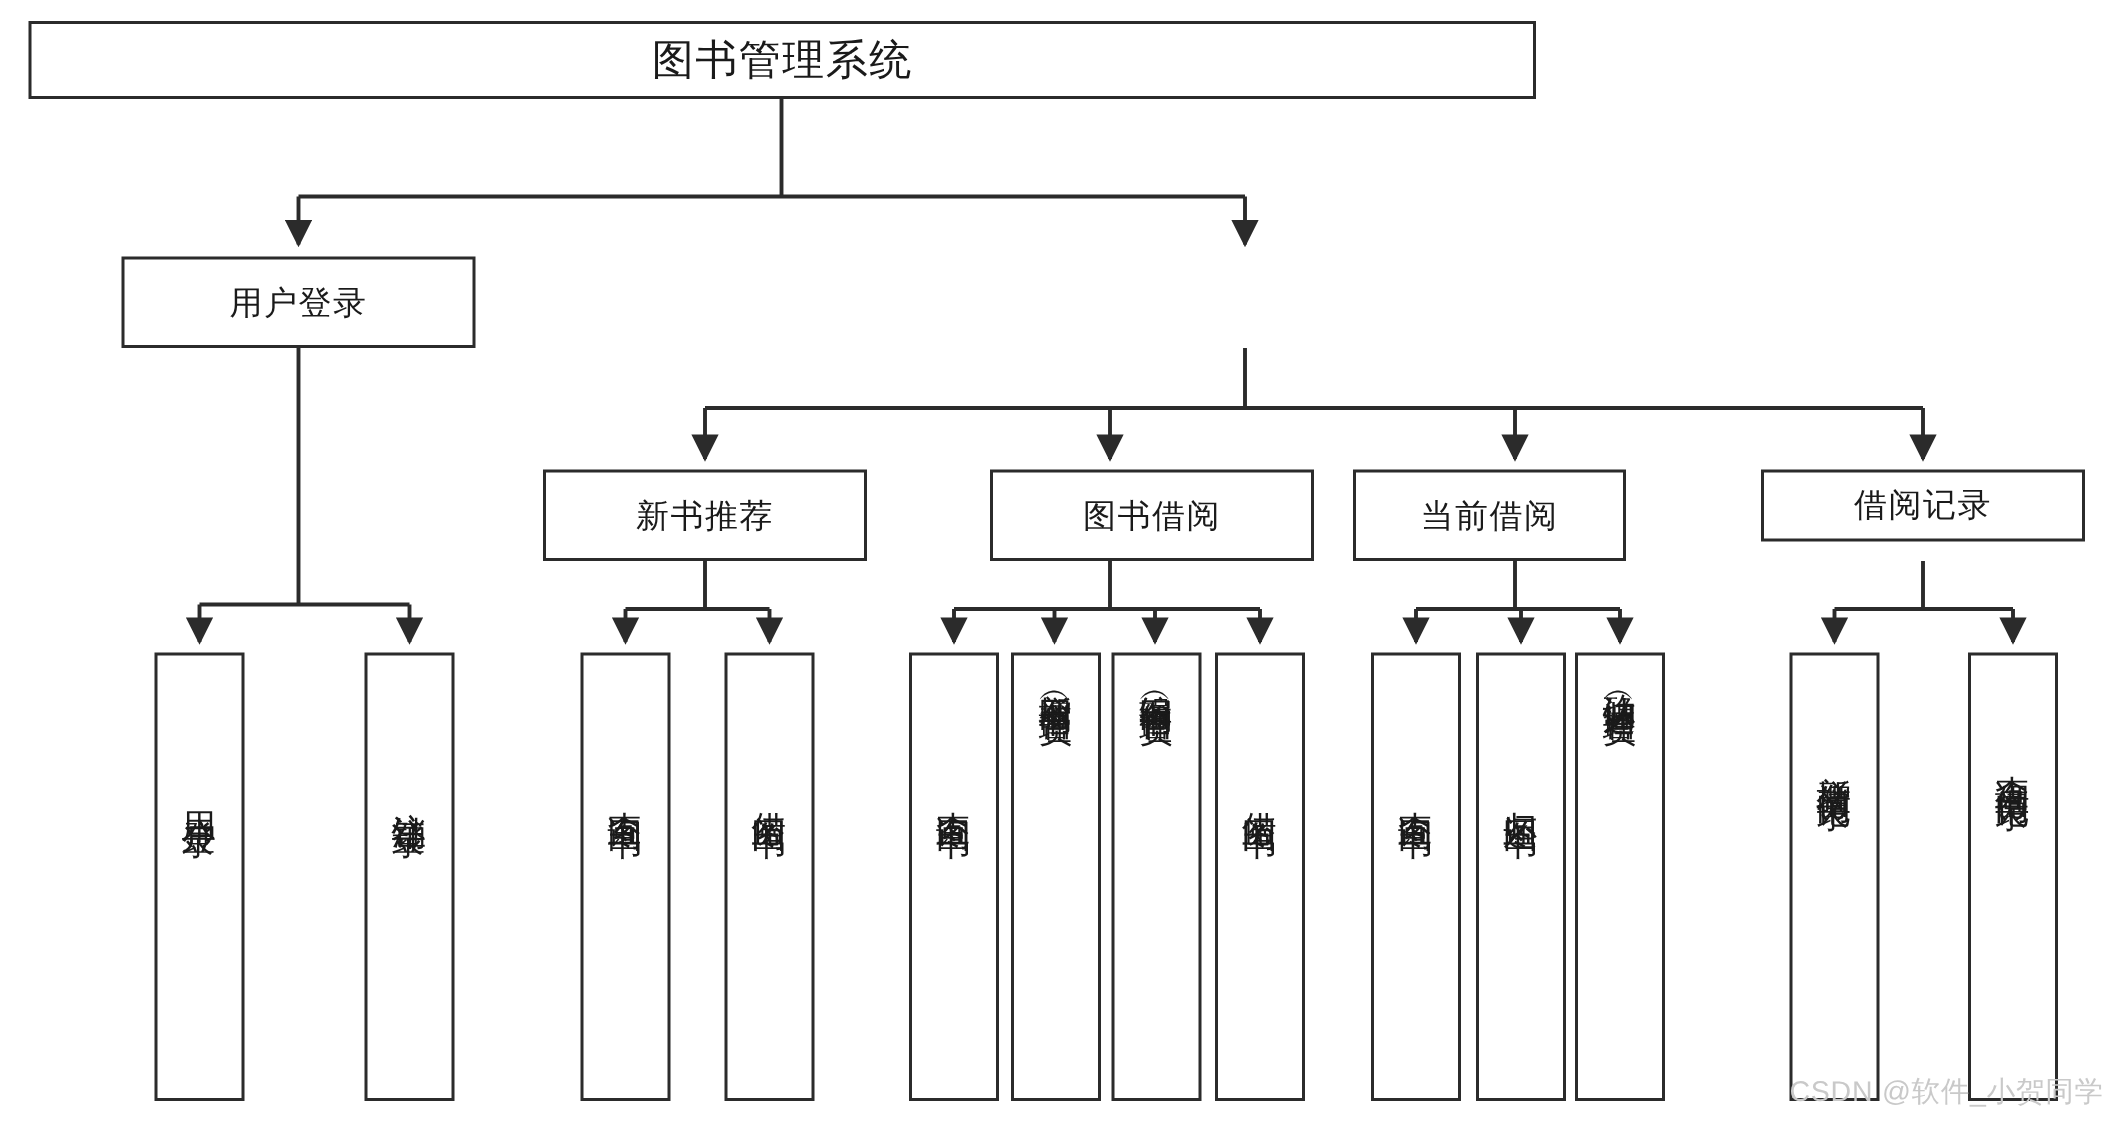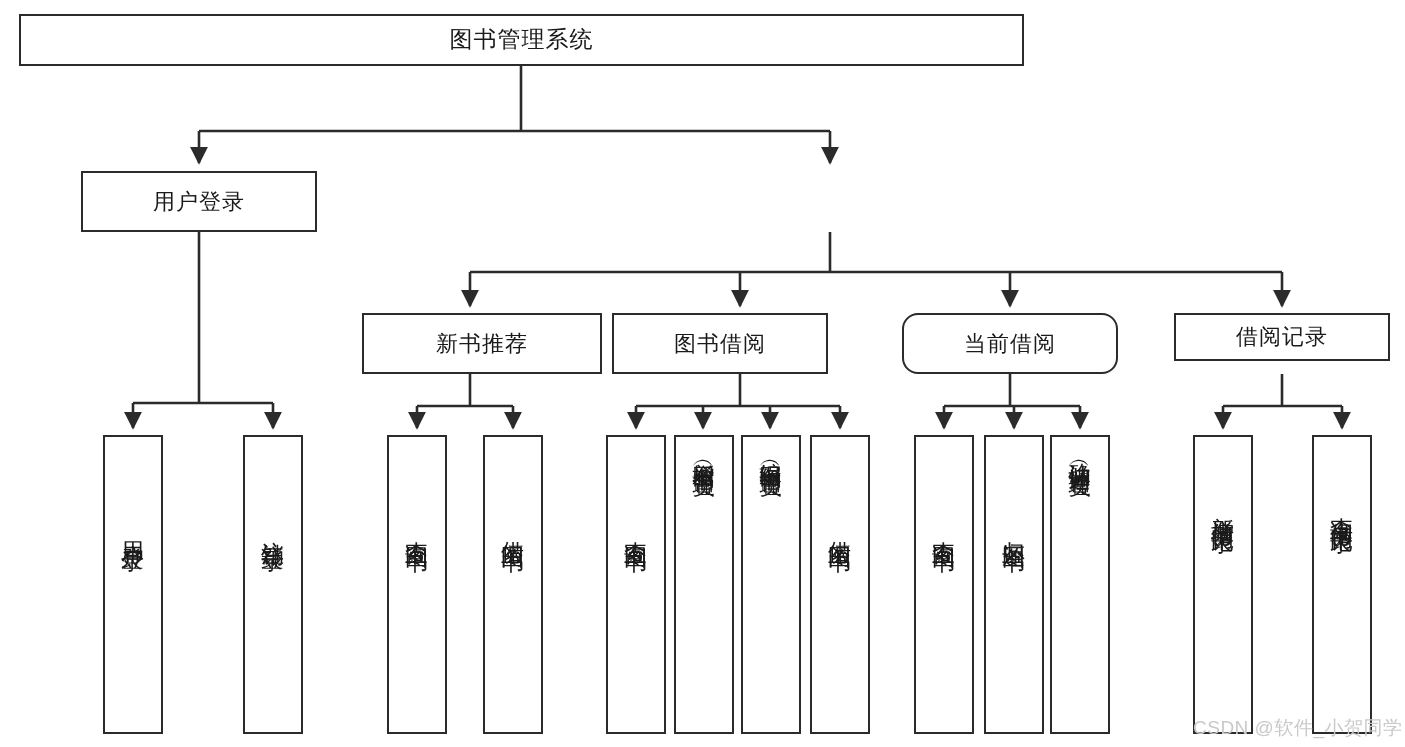--- a/index.html
+++ b/index.html
@@ -4,21 +4,21 @@
 <style>
   html,body{margin:0;padding:0;background:#ffffff;}
   body{width:1405px;height:747px;overflow:hidden;
        font-family:"Liberation Sans","DejaVu Sans",sans-serif;}
   #stage{position:relative;width:1405px;height:747px;background:#fff;}
   svg.wires{position:absolute;left:0;top:0;width:1405px;height:747px;pointer-events:none;}
   .node{position:absolute;box-sizing:border-box;border:2px solid #2b2b2b;background:#ffffff;
         display:flex;align-items:center;justify-content:center;color:#1a1a1a;}
   .node .lbl{display:block;text-align:center;line-height:1.18;}
   .h-node .lbl{font-size:22px;letter-spacing:1px;}
-  .root .lbl{font-size:23px;letter-spacing:1px;}
+  .root .lbl{font-size:28px;letter-spacing:1px;}
   .v-node{align-items:flex-start;padding-top:2px;}
   .v-node .lbl{writing-mode:vertical-rl;text-orientation:upright;font-size:23px;
                letter-spacing:3px;line-height:1.05;margin:0 auto;}
   .v-node.tall .lbl{font-size:22px;letter-spacing:2px;}
   .v-node.mid .lbl{margin-top:84px;}
   .v-node.mid3 .lbl{margin-top:60px;}
   .v-node.topalign .lbl{margin-top:6px;}
   .watermark{position:absolute;color:#c9c9c9;font-size:19px;white-space:nowrap;
              letter-spacing:0.5px;}
 </style>
@@ -78,27 +78,27 @@
   </svg>
 
   <div class="node root h-node" style="left:19px;top:14px;width:1005px;height:52px;">
     <span class="lbl">图书管理系统</span>
   </div>
 
   <div class="node h-node" style="left:81px;top:171px;width:236px;height:61px;">
     <span class="lbl">用户登录</span>
   </div>
 
-  <div class="node h-node" style="left:362px;top:313px;width:240px;height:61px;">
+  <div class="node h-node" style="left:362px;top:313px;width:216px;height:61px;">
     <span class="lbl">新书推荐</span>
   </div>
-  <div class="node h-node" style="left:612px;top:313px;width:216px;height:61px;">
+  <div class="node h-node" style="left:660px;top:313px;width:216px;height:61px;">
     <span class="lbl">图书借阅</span>
   </div>
-  <div class="node h-node" style="left:902px;top:313px;width:216px;height:61px;border-radius:16px;">
+  <div class="node h-node" style="left:902px;top:313px;width:182px;height:61px;">
     <span class="lbl">当前借阅</span>
   </div>
   <div class="node h-node" style="left:1174px;top:313px;width:216px;height:48px;">
     <span class="lbl">借阅记录</span>
   </div>
 
   <div class="node v-node mid" style="left:103px;top:435px;width:60px;height:299px;">
     <span class="lbl">用户登录</span>
   </div>
   <div class="node v-node mid" style="left:243px;top:435px;width:60px;height:299px;">

